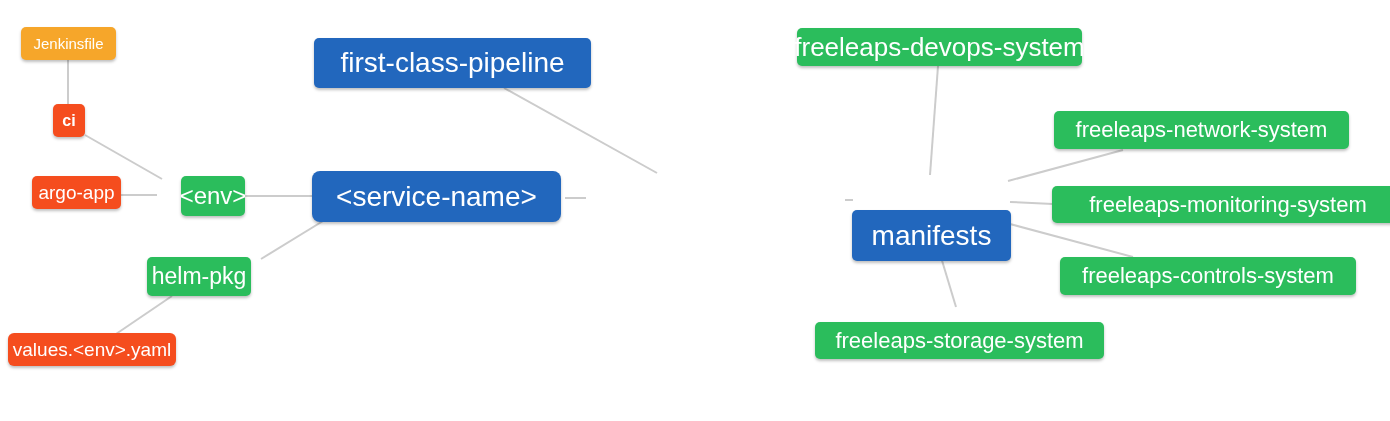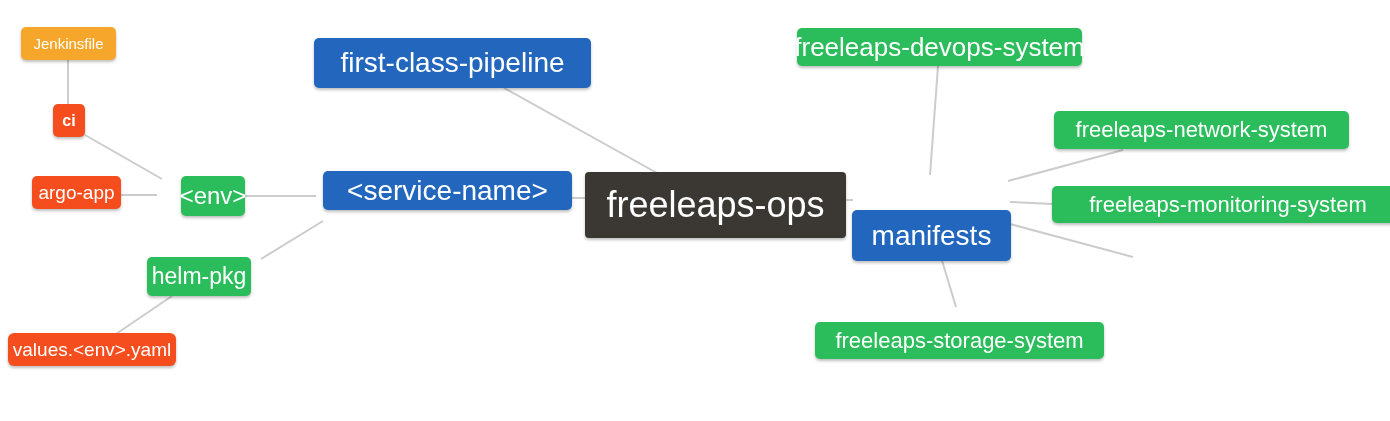--- a/index.html
+++ b/index.html
@@ -46,21 +46,21 @@
   .orange{background:var(--orange);}
   .dark{background:var(--dark);border-radius:4px;}
 
   #n-jenkinsfile{left:21px;top:27px;width:95px;height:33px;font-size:15px;}
   #n-ci{left:53px;top:104px;width:32px;height:33px;font-size:16px;font-weight:600;text-align:right;}
   #n-argo-app{left:32px;top:176px;width:89px;height:33px;font-size:19px;}
   #n-env{left:150px;top:176px;width:64px;height:40px;font-size:24px;margin-left:31px;}
   #n-helm-pkg{left:147px;top:257px;width:104px;height:39px;font-size:23px;}
   #n-values-env-yaml{left:8px;top:333px;width:168px;height:33px;font-size:19px;border-radius:6px;}
   #n-first-class-pipeline{left:314px;top:38px;width:277px;height:50px;font-size:28px;}
-  #n-service-name{left:323px;top:171px;width:249px;height:39px;font-size:28px;}
+  #n-service-name{left:312px;top:171px;width:249px;height:51px;font-size:28px;border-radius:8px;}
   #n-freeleaps-ops{left:585px;top:172px;width:261px;height:66px;font-size:36px;}
   #n-manifests{left:852px;top:174px;width:159px;height:51px;font-size:28px;margin-top:36px;}
   #n-devops-system{left:797px;top:28px;width:285px;height:38px;font-size:26px;}
   #n-network-system{left:1054px;top:111px;width:295px;height:38px;font-size:22px;}
   #n-monitoring-system{left:1052px;top:186px;width:352px;height:37px;font-size:22px;}
   #n-controls-system{left:1060px;top:257px;width:296px;height:38px;font-size:22px;}
   #n-storage-system{left:815px;top:322px;width:289px;height:37px;font-size:22px;}
 </style>
 </head>
 <body>
@@ -109,38 +109,38 @@
   </div>
 
   <div class="node blue" id="n-first-class-pipeline">
     <span>first-class-pipeline</span>
   </div>
 
   <div class="node blue" id="n-service-name">
     <span>&lt;service-name&gt;</span>
   </div>
 
-  <div class="node dark" id="n-freeleaps-ops">
-    <span>freeleaps-ops</span>
-  </div>
 
   <div class="node blue" id="n-manifests">
     <span>manifests</span>
   </div>
 
   <div class="node green" id="n-devops-system">
     <span>freeleaps-devops-system</span>
   </div>
 
   <div class="node green" id="n-network-system">
     <span>freeleaps-network-system</span>
   </div>
 
   <div class="node green" id="n-monitoring-system">
     <span>freeleaps-monitoring-system</span>
   </div>
 
+  <div class="node green" id="n-controls-system">
+    <span>freeleaps-controls-system</span>
+  </div>
 
   <div class="node green" id="n-storage-system">
     <span>freeleaps-storage-system</span>
   </div>
 
 </div>
 
 </body></html>

